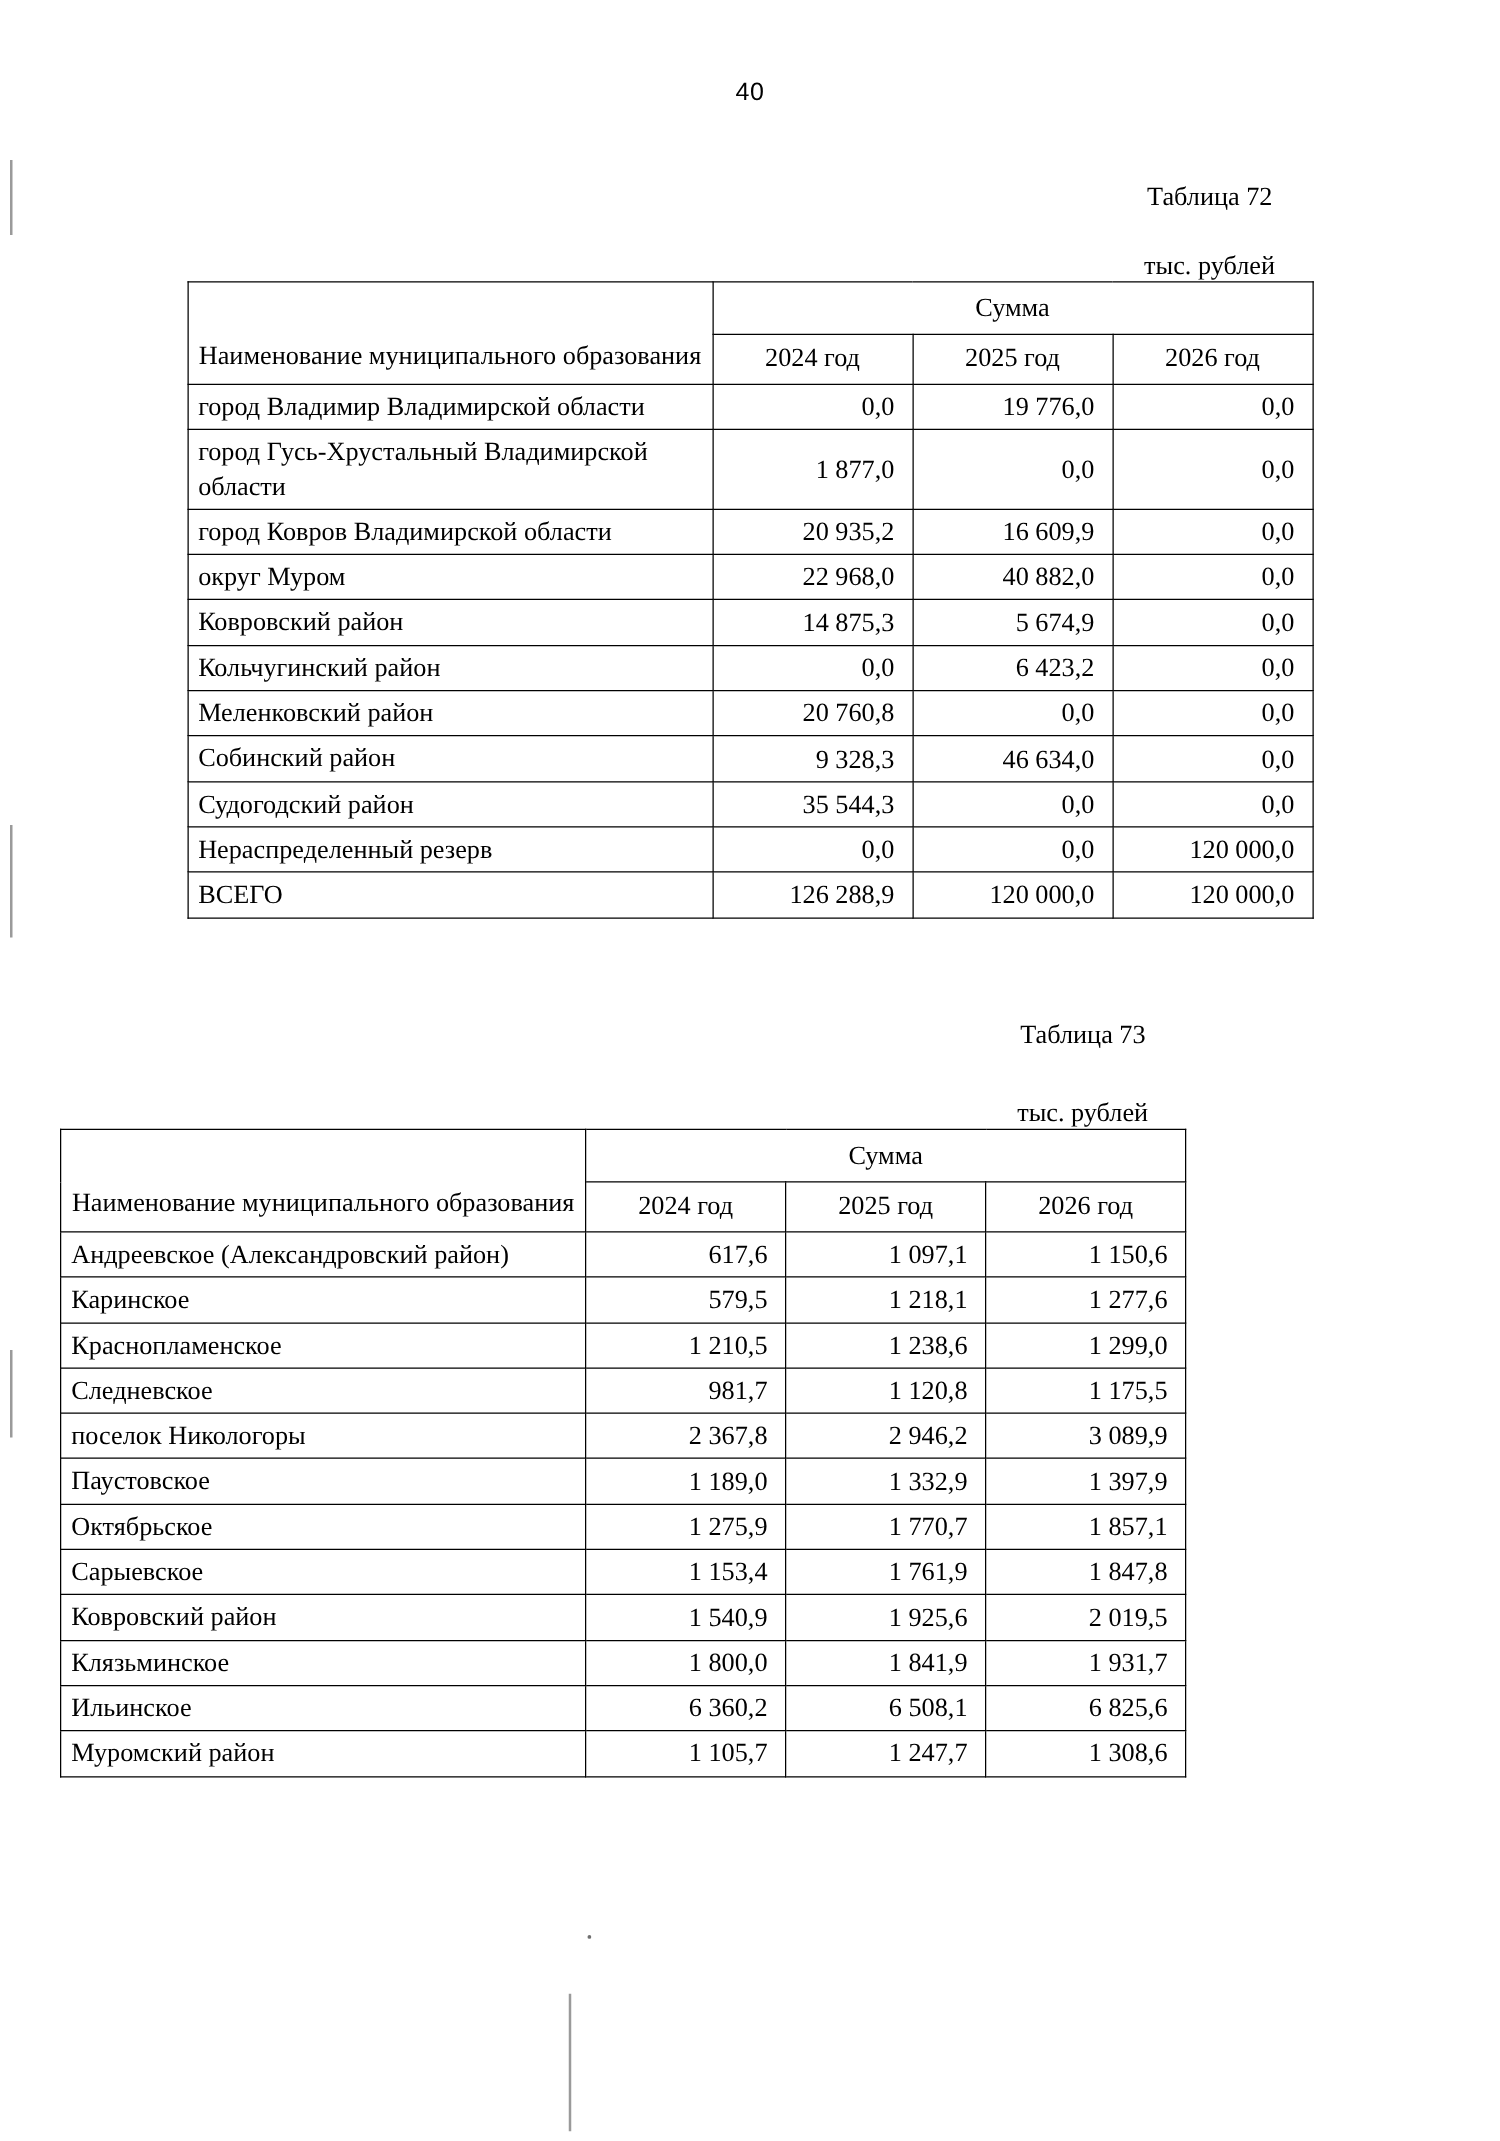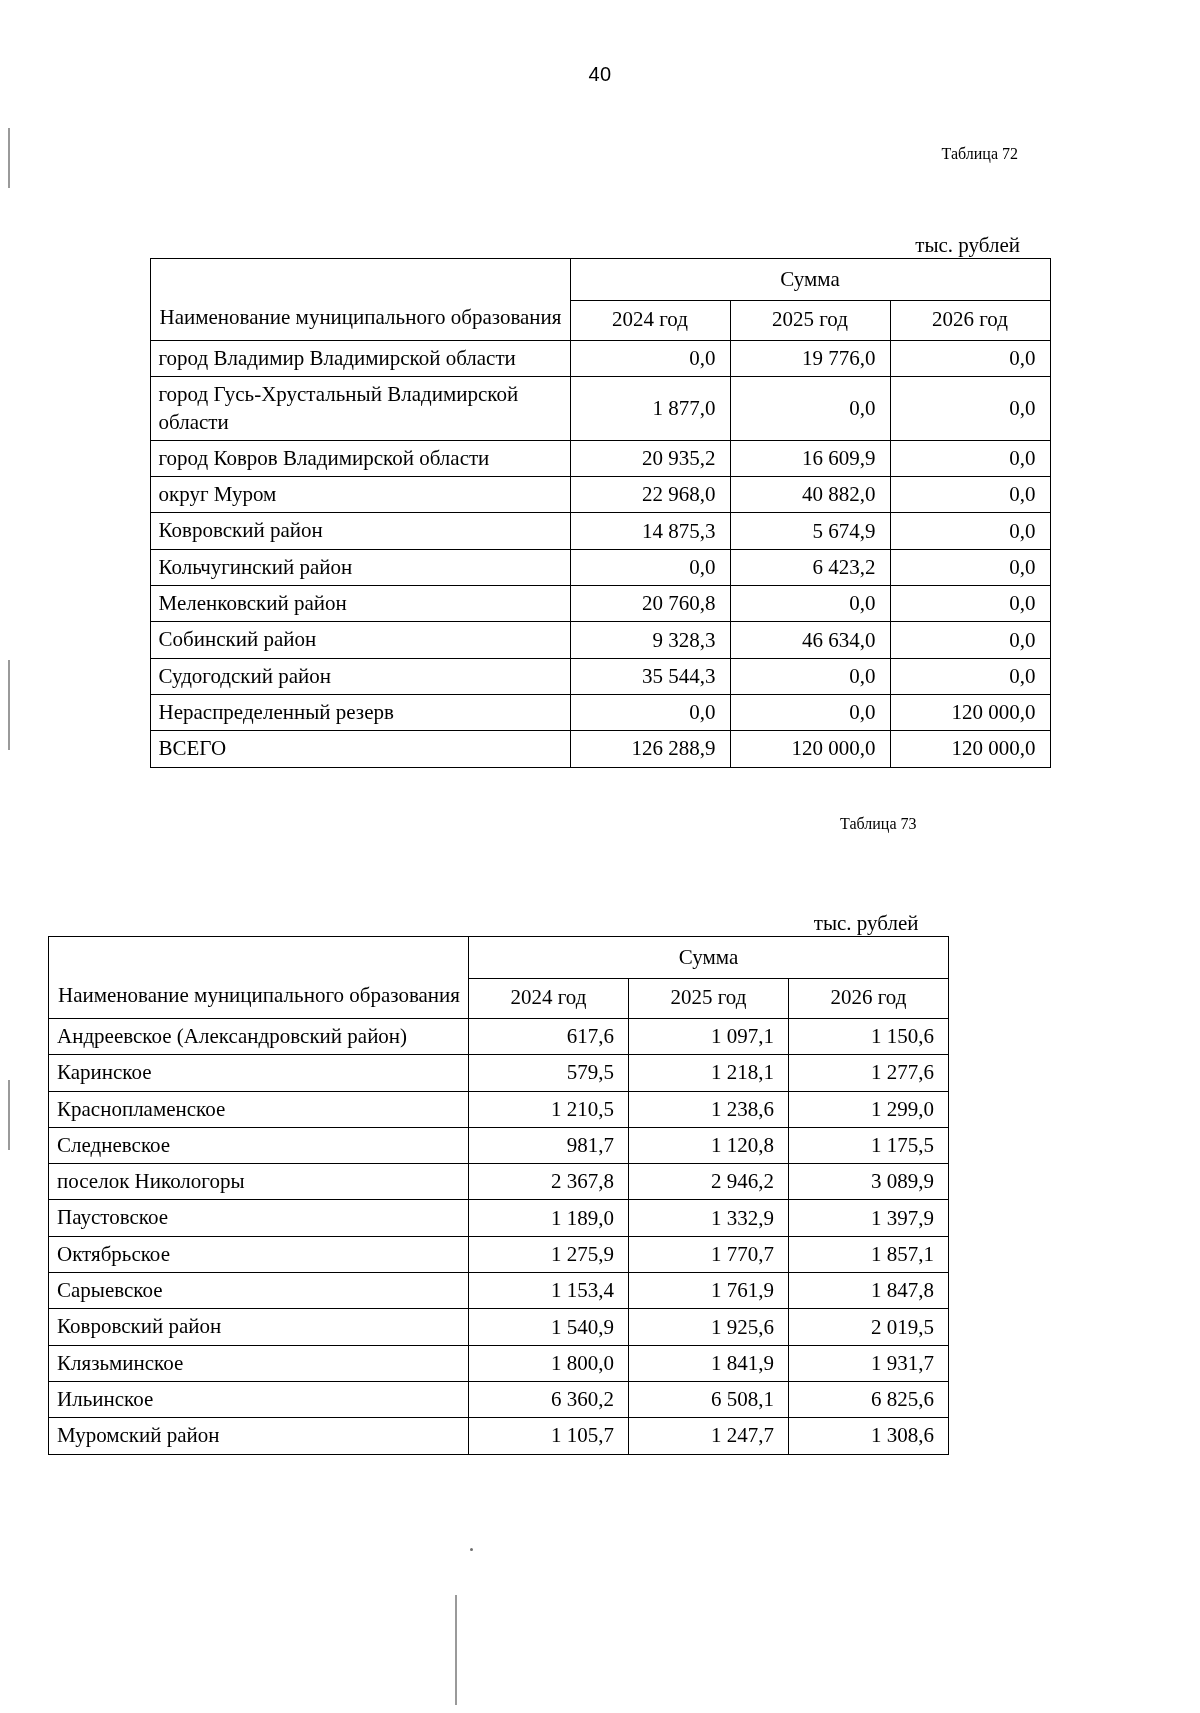--- a/index.html
+++ b/index.html
@@ -29,51 +29,50 @@
     top: 63px;
     left: 0;
     width: 1200px;
     text-align: center;
     font-family: "Liberation Sans", "DejaVu Sans", sans-serif;
     font-size: 20px;
     letter-spacing: .5px;
   }
   .tbl-label {
     text-align: right;
-    font-size: 16px;
+    font-size: 21px;
     padding-right: 12px;
   }
   .caption {
     text-align: center;
     font-size: 21.5px;
     line-height: 1.42;
     margin: 0 auto;
   }
   .units {
     text-align: right;
     font-size: 21px;
     padding-right: 10px;
-    margin-top: 40px;
   }
   table.budget {
     border-collapse: collapse;
     width: 900px;
     margin: 0 auto;
     table-layout: fixed;
   }
   table.budget th,
   table.budget td {
     border: 1.4px solid #000;
     font-size: 21px;
     font-weight: normal;
     padding: 4px 8px;
     vertical-align: middle;
   }
   table.budget th.hdr-name {
-    text-align: right;
+    text-align: center;
     vertical-align: bottom;
     padding-bottom: 10px;
   }
   table.budget th.hdr-sum {
     text-align: center;
     padding: 8px 0 8px 0;
   }
   table.budget th.hdr-year {
     text-align: center;
     padding: 6px 0 8px 0;

